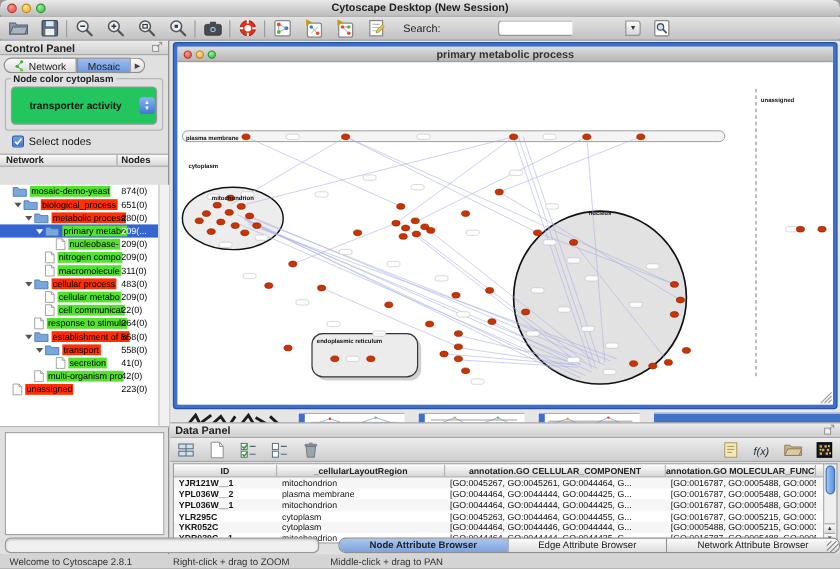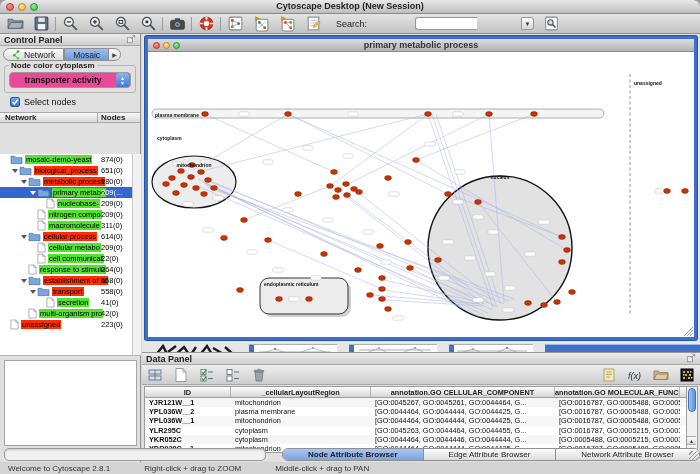--- a/index.html
+++ b/index.html
@@ -41,21 +41,21 @@
   #cp-tabs{height:17px;display:flex;align-items:center;padding:2px 3px;gap:0;}
   .cp-tab{height:13px;display:flex;align-items:center;gap:3px;padding:0 8px;font-size:8.5px;
     border:1px solid #8f8f8f;background:linear-gradient(#fbfbfb,#dcdcdc);color:#222;}
   .cp-tab:first-child{border-radius:7px 0 0 7px;}
   .cp-tab.active{background:linear-gradient(#9cbdf0,#6d9ae0);}
   #cp-tab-more{width:12px;height:13px;border:1px solid #8f8f8f;border-left:none;border-radius:0 7px 7px 0;
     background:linear-gradient(#fbfbfb,#dcdcdc);font-size:6px;display:flex;align-items:center;justify-content:center;color:#444;}
   #color-group{margin:2px 4px 0 4px;border:1px solid #b5b5b5;border-radius:3px;padding:4px 4px 4px 4px;position:relative;}
   #color-group-legend{position:absolute;top:-5px;left:4px;background:#e0e0e0;padding:0 2px;
     font-size:8px;font-weight:bold;color:#222;}
-  #color-combo{height:16px;margin-top:2px;background:#ec4899;border:1px solid #9a9a9a;border-radius:4px;
+  #color-combo{height:32px;margin-top:2px;background:#22c55e;border:1px solid #9a9a9a;border-radius:4px;
     display:flex;align-items:center;position:relative;}
   #color-combo-value{flex:1;text-align:center;font-size:8.5px;font-weight:bold;color:#111;}
   #color-combo-btn{width:13px;height:14px;margin-right:1px;border-radius:3px;
     background:linear-gradient(#8ab4f2,#4177d3);display:flex;flex-direction:column;align-items:center;justify-content:center;gap:1px;}
   #color-combo-btn span{font-size:5px;line-height:4px;color:#fff;}
   #select-nodes-row{display:flex;align-items:center;gap:4px;padding:4px 0 3px 10px;}
   #select-nodes-box{width:10px;height:10px;border-radius:2px;border:1px solid #2a59a8;
     background:linear-gradient(#6ea3ec,#3c74cf);display:flex;align-items:center;justify-content:center;}
   #select-nodes-label{font-size:9px;color:#111;}
   #tree-header{height:11px;margin-top:2px;background:linear-gradient(#fafafa,#d8d8d8);
@@ -423,21 +423,21 @@
           <span style="width: 20px; flex: 0 0 auto;"></span>
           <span class="exp">
             <i></i>
           </span>
           <span class="ticon">
             <svg width="13" height="11" viewBox="0 0 14 12">
               <path d="M1 2.5h4.2L6.4 4H13v6.5H1z" fill="#79a7dc" stroke="#3f6ea8" stroke-width="0.7"></path>
             </svg>
           </span>
           <span class="chip red">cellular process</span>
-          <span class="cnt">614(0)</span>
+          <span class="cnt">483(0)</span>
         </div>
         <div class="tree-row">
           <span style="width: 29px; flex: 0 0 auto;"></span>
           <span class="exp"></span>
           <span class="ticon">
             <svg width="9" height="11" viewBox="0 0 10 12">
               <path d="M1 1h5.5L9 3.5V11H1z" fill="#fff" stroke="#888" stroke-width="0.7"></path>
               <path d="M6.5 1v2.5H9" fill="none" stroke="#888" stroke-width="0.7"></path>
             </svg>
           </span>

